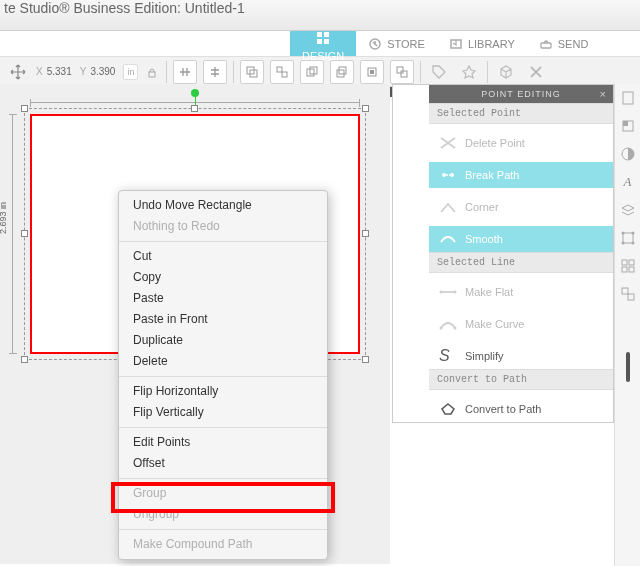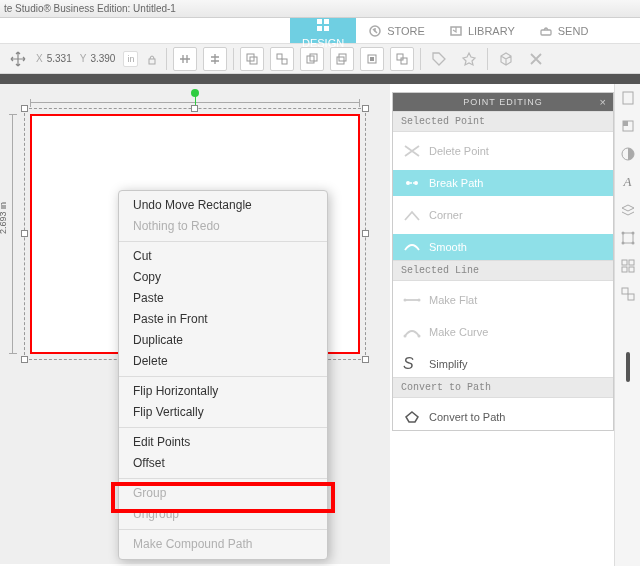--- a/index.html
+++ b/index.html
@@ -1,18 +1,18 @@
 <!DOCTYPE html>
 <html><head>
 <meta charset="utf-8">
 <style>
   * { box-sizing: border-box; margin: 0; padding: 0; font-family: Arial, Helvetica, sans-serif; }
   body { width: 640px; height: 566px; background: #fff; overflow: hidden; position: relative; }
   
-  .titlebar { height: 18px; background: linear-gradient(#f7f7f7,#e9e9e9); border-bottom: 1px solid #d0d0d0; font-size: 10px; color: #666; padding-left: 4px; display: flex; align-items: center; }
+  .titlebar { height: 31px; background: linear-gradient(#f7f7f7,#e9e9e9); border-bottom: 1px solid #d0d0d0; font-size: 14px; color: #666; padding-left: 4px; display: flex; align-items: flex-start; }
   
   .tabbar { height: 26px; background: #fff; display: flex; align-items: stretch; padding-left: 290px; border-bottom: 1px solid #e0e0e0; }
   .tab { display: flex; align-items: center; gap: 5px; padding: 0 12px; font-size: 11px; color: #888; }
   .tab.active { background: #6fcfe2; color: #fff; flex-direction: column; }
   .tab .ticon { width: 14px; height: 14px; display: inline-flex; align-items: center; justify-content: center; }
   
   .toolbar { height: 30px; background: #f2f2f2; border-bottom: 1px solid #d8d8d8; display: flex; align-items: center; padding: 0 6px; gap: 6px; }
   .tool-btn { width: 24px; height: 24px; border: 1px solid #d0d0d0; background: #fff; border-radius: 2px; display: flex; align-items: center; justify-content: center; color: #888; font-size: 12px; }
   .tool-sep { width: 1px; height: 22px; background: #d0d0d0; }
   .coord-group { display: flex; align-items: center; gap: 2px; font-size: 10px; color: #666; }
@@ -41,21 +41,21 @@
   .rot-handle { position: absolute; left: 50%; top: -20px; width: 8px; height: 8px; margin-left: -4px; background: #2ecc40; border-radius: 50%; }
   .rot-line { position: absolute; left: 50%; top: -16px; width: 1px; height: 12px; background: #2ecc40; }
   .redrect { position: absolute; left: 30px; top: 30px; width: 330px; height: 240px; border: 2px solid #ff0000; }
   
   .context-menu { position: absolute; left: 118px; top: 190px; width: 210px; background: #f5f5f5; border: 1px solid #c8c8c8; border-radius: 4px; box-shadow: 2px 2px 12px rgba(0,0,0,.25); padding: 4px 0; z-index: 50; }
   .cm-item { font-size: 12px; color: #333; padding: 2px 14px; line-height: 17px; white-space: nowrap; }
   .cm-item.disabled { color: #b0b0b0; }
   .cm-sep { height: 1px; background: #dcdcdc; margin: 4px 0; }
   .highlight-box { position: absolute; left: 111px; top: 482px; width: 224px; height: 31px; border: 4px solid #ff0000; z-index: 60; pointer-events: none; }
   
-  .panel { position: absolute; right: 26px; top: 92px; width: 222px; background: #fff; border: 1px solid #ccc; }
+  .panel { position: absolute; right: 26px; top: 84px; width: 222px; background: #fff; border: 1px solid #ccc; padding-left: 36px; }
   .panel-titlebar { height: 18px; background: #6a6a6a; color: #ddd; font-size: 9px; letter-spacing: 1px; display: flex; align-items: center; justify-content: center; position: relative; }
   .panel-close { position: absolute; right: 6px; color: #ccc; font-size: 11px; }
   .panel-section-header { background: #eaeaea; color: #888; font-size: 10px; padding: 4px 8px; border-top: 1px solid #ddd; border-bottom: 1px solid #ddd; font-family: Liberation Mono, monospace; }
   .panel-item { display: flex; align-items: center; gap: 8px; padding: 6px 10px; font-size: 11px; color: #b8b8b8; margin-top: 6px; }
   .panel-item.enabled { color: #5a5a5a; }
   .panel-item.hl { background: #8fe0e8; color: #fff; }
   .panel-item .picon { width: 18px; height: 14px; display: inline-block; }
   
   .right-strip { position: absolute; right: 0; top: 84px; width: 26px; height: 482px; background: #f5f5f5; border-left: 1px solid #ddd; display: flex; flex-direction: column; align-items: center; padding-top: 4px; gap: 8px; }
   .strip-icon { width: 20px; height: 20px; display: flex; align-items: center; justify-content: center; color: #999; font-size: 13px; }

